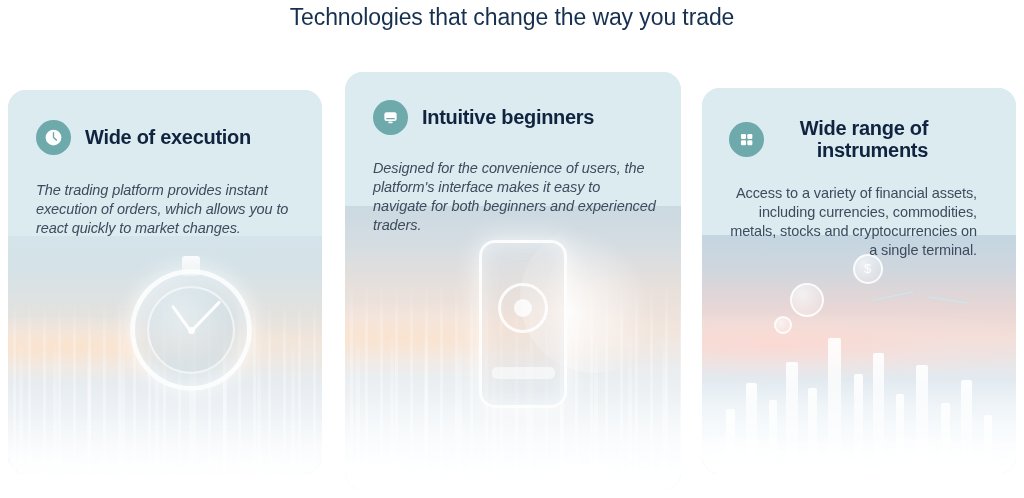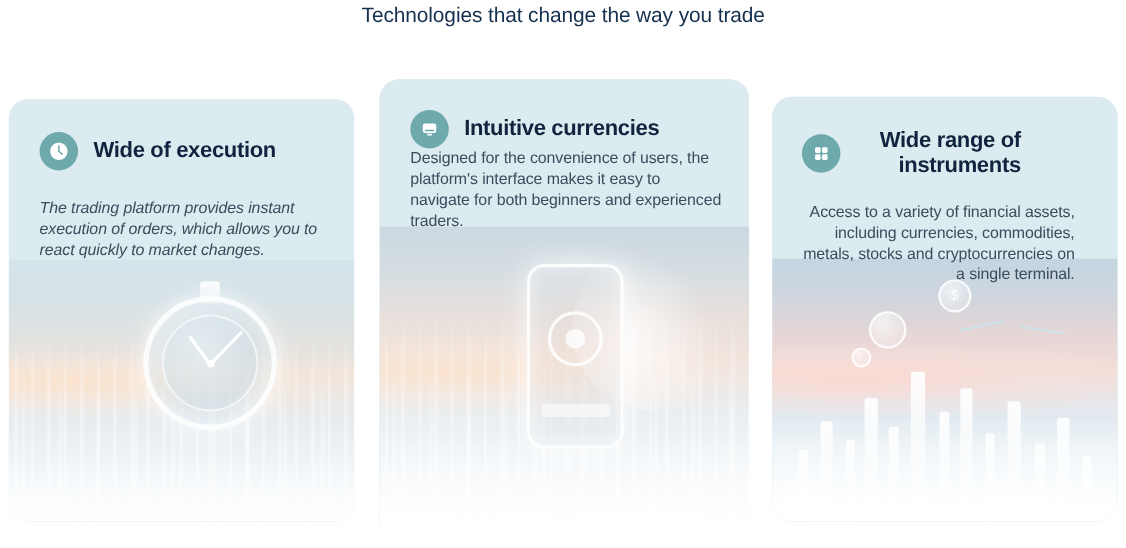--- a/index.html
+++ b/index.html
@@ -7,21 +7,21 @@
     width:1024px; height:498px; overflow:hidden;
     background:#ffffff;
     font-family:"Liberation Sans", sans-serif;
   }
   .page { position:relative; width:1024px; height:498px; background:#fff; }
 
   
   .heading {
     position:absolute; top:4px; left:0; width:1024px;
     text-align:center;
-    font-size:19px; font-weight:400; letter-spacing:-0.1px;
+    font-size:23px; font-weight:400; letter-spacing:-0.1px;
     color:#16304f;
   }
 
   
   .card {
     position:absolute;
     border-radius:18px;
     overflow:hidden;
     background:#dcebef;
   }
@@ -252,21 +252,21 @@
     font-size:20px; font-weight:700; line-height:1.12;
     color:#10243f; letter-spacing:-0.3px;
   }
   .card-body {
     font-size:14.5px; line-height:1.32; color:#3c4c5e;
     letter-spacing:-0.1px;
   }
   .c1 .content { padding:30px 26px 0 28px; }
   .c1 .card-body { margin-top:26px; width:262px;font-style:italic; }
   .c2 .content { padding:28px 26px 0 28px; }
-  .c2 .card-body { width:284px; }
+  .c2 .card-body { margin-top:24px; width:284px;font-style:italic; }
   .c3 .content { padding:29px 24px 0 27px;text-align:right; }
   .c3 .card-title { width:150px; }
   .c3 .card-body { margin-top:22px; width:248px; }
 </style>
 </head>
 <body>
 
 <div class="page">
 
   <div class="heading">Technologies that change the way you trade</div>
@@ -320,21 +320,21 @@
 
     <div class="content">
       <div class="head-row">
         <div class="icon-circle">
           <svg width="21" height="21" viewBox="0 0 24 24" aria-hidden="true">
             <rect x="5" y="6" width="14" height="10" rx="2.4" fill="#ffffff"></rect>
             <rect x="7" y="12.6" width="10" height="1.5" rx="0.7" fill="#6ea9ac"></rect>
             <rect x="9.5" y="16.6" width="5" height="1.9" rx="0.9" fill="#ffffff"></rect>
           </svg>
         </div>
-        <div class="card-title">Intuitive currencies</div>
+        <div class="card-title">Intuitive beginners</div>
       </div>
       <div class="card-body">Designed for the convenience of users, the platform's interface makes it easy to navigate for both beginners and experienced traders.</div>
     </div>
   </div>
 
   <div class="card c3">
     <div class="card-top-tint"></div>
 
     <div class="art">
       <div class="sky"></div>

